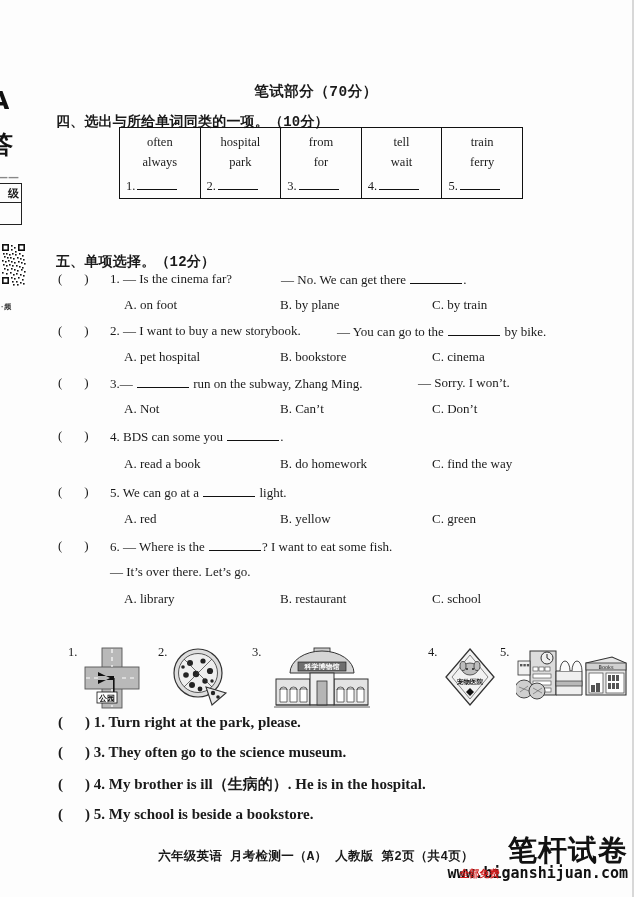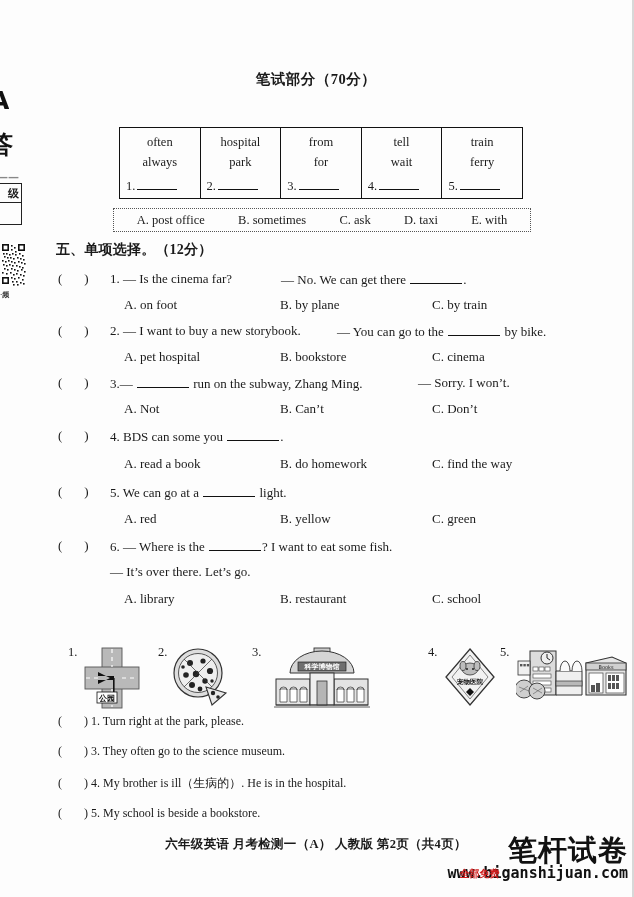--- a/index.html
+++ b/index.html
@@ -80,22 +80,23 @@
     position: absolute;
     left: 0px;
     top: 290px;
     font-size: 7px;
     font-family: "DejaVu Sans", sans-serif;
     color: #333;
   }
 
   
   .cn {
-    font-family: Liberation Serif, serif;
+    font-family: Liberation Mono, monospace;
     font-weight: 700;
+    margin-top: 12px;
   }
   .en {
     font-family: "Liberation Serif", "DejaVu Serif", serif;
   }
 
   .part-title {
     position: absolute;
     left: 0; right: 0;
     top: 70px;
     text-align: center;
@@ -203,22 +204,23 @@
   .pic-num {
     position: absolute;
     left: 0;
     top: 0;
     font-size: 12.5px;
   }
   .pic-box { position: absolute; top: 2px; }
 
   .tf-line {
     position: absolute;
-    font-size: 12px;
+    font-size: 15px;
     white-space: nowrap;
+    font-weight: bold;
   }
   .tf-paren { display: inline-block; }
   .tf-paren .gap { display: inline-block; width: 22px; }
 
   
   .footer {
     position: absolute;
     left: 0; right: 0;
     top: 836px;
     text-align: center;
@@ -339,20 +341,21 @@
         <rect x="22" y="40" width="1.6" height="1.6"></rect>
           <rect x="12" y="41" width="1.6" height="1.6"></rect>
         <rect x="16" y="41" width="1.6" height="1.6"></rect>
       </g>
     </svg>
     <div class="qr-label cn">·频</div>
   </div>
 
   <div class="part-title cn">笔试部分（70分）</div>
 
+  <div id="sec4-head" class="sec-head cn">四、选出与所给单词同类的一项。（10分）</div>
 
   <div class="word-table">
     <div class="word-cell">
       <span class="w en">often</span>
       <span class="w en">always</span>
       <div class="blank-row en"><span>1.</span><span class="ul"></span></div>
     </div>
     <div class="word-cell">
       <span class="w en">hospital</span>
       <span class="w en">park</span>
@@ -368,27 +371,20 @@
       <span class="w en">wait</span>
       <div class="blank-row en"><span>4.</span><span class="ul"></span></div>
     </div>
     <div class="word-cell">
       <span class="w en">train</span>
       <span class="w en">ferry</span>
       <div class="blank-row en"><span>5.</span><span class="ul"></span></div>
     </div>
   </div>
 
-  <div class="opt-bank en">
-    <span>A. post office</span>
-    <span>B. sometimes</span>
-    <span>C. ask</span>
-    <span>D. taxi</span>
-    <span>E. with</span>
-  </div>
 
   <div id="sec5-head" class="sec-head cn">五、单项选择。（12分）</div>
 
   <div class="mcq">
 
     <div class="paren en" style="top:271px">(<span class="gap"></span>)</div>
     <div class="q-stem en" style="top:271px">
       <span>1.</span>
       <span>— Is the cinema far?</span>
     </div>

